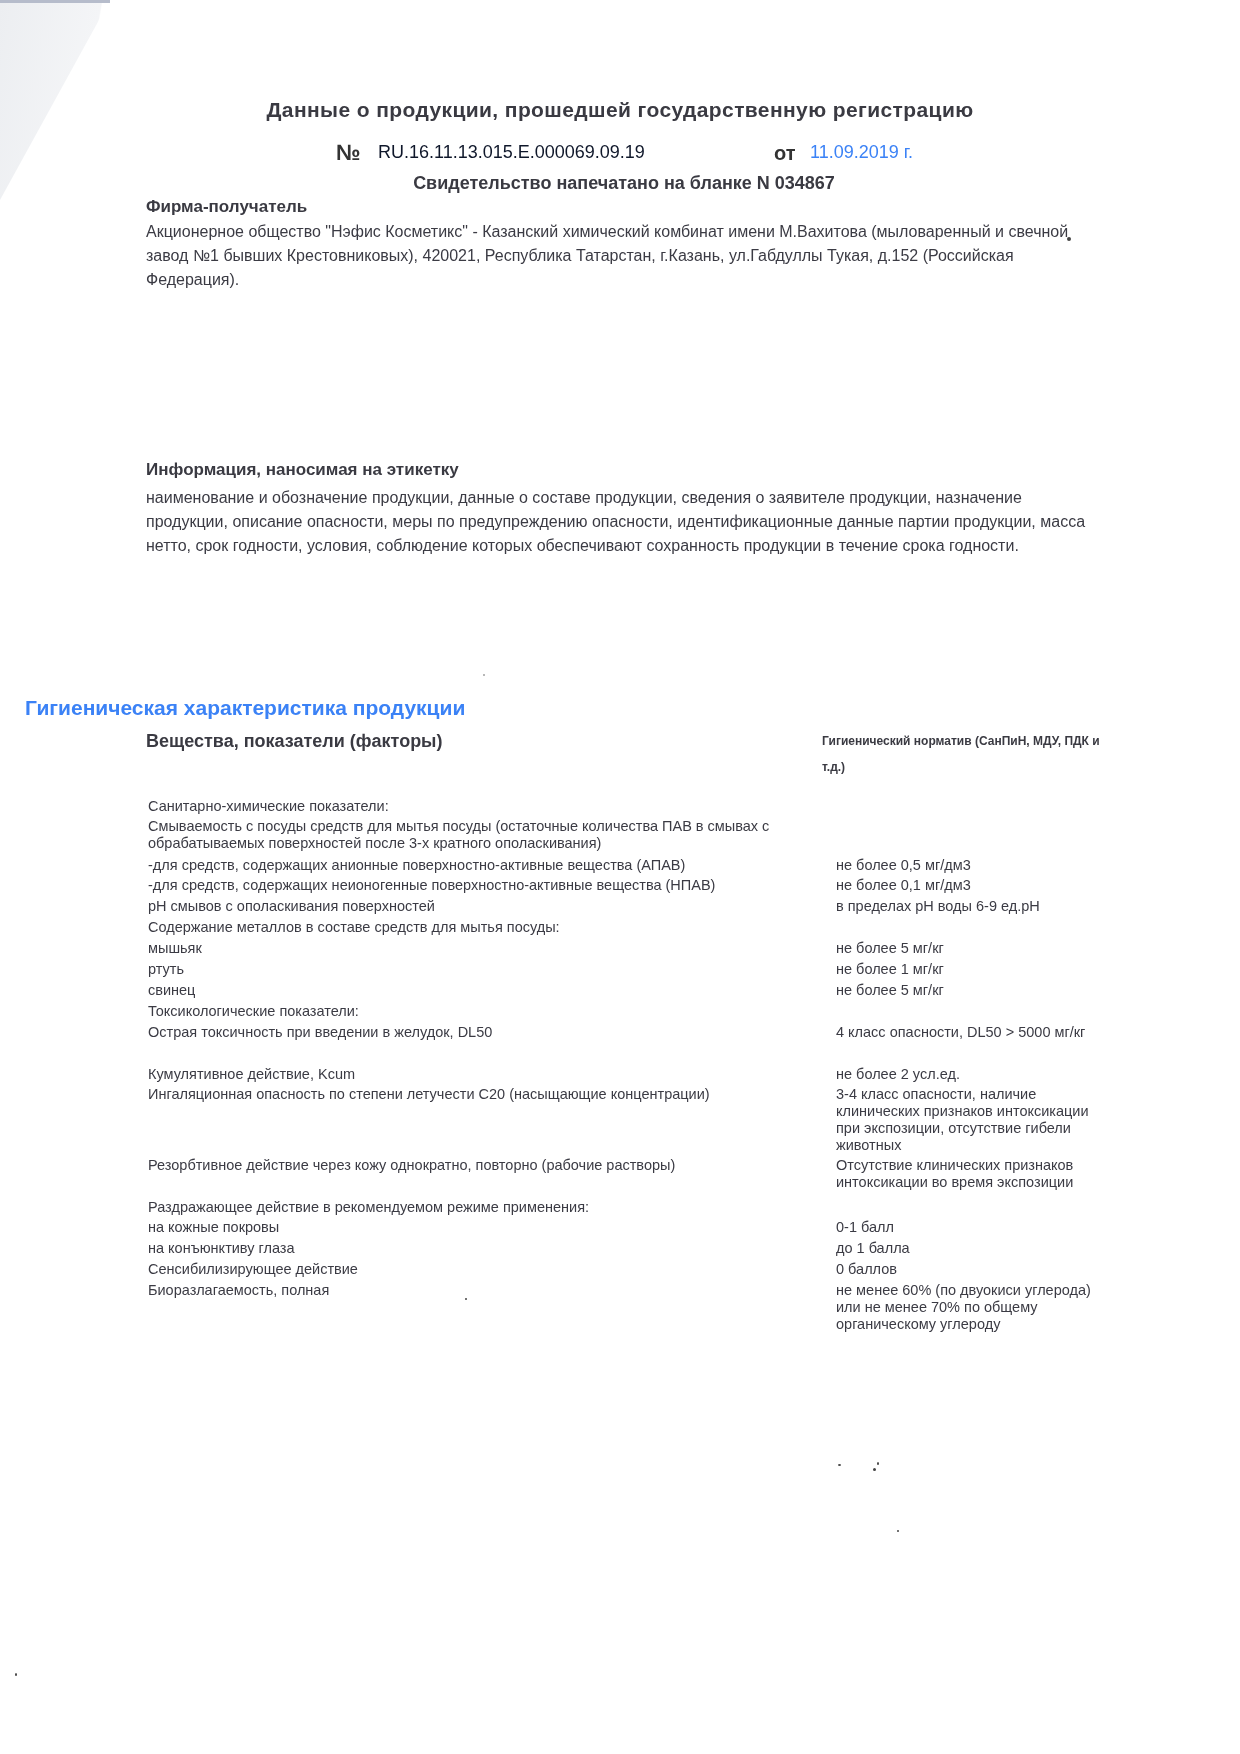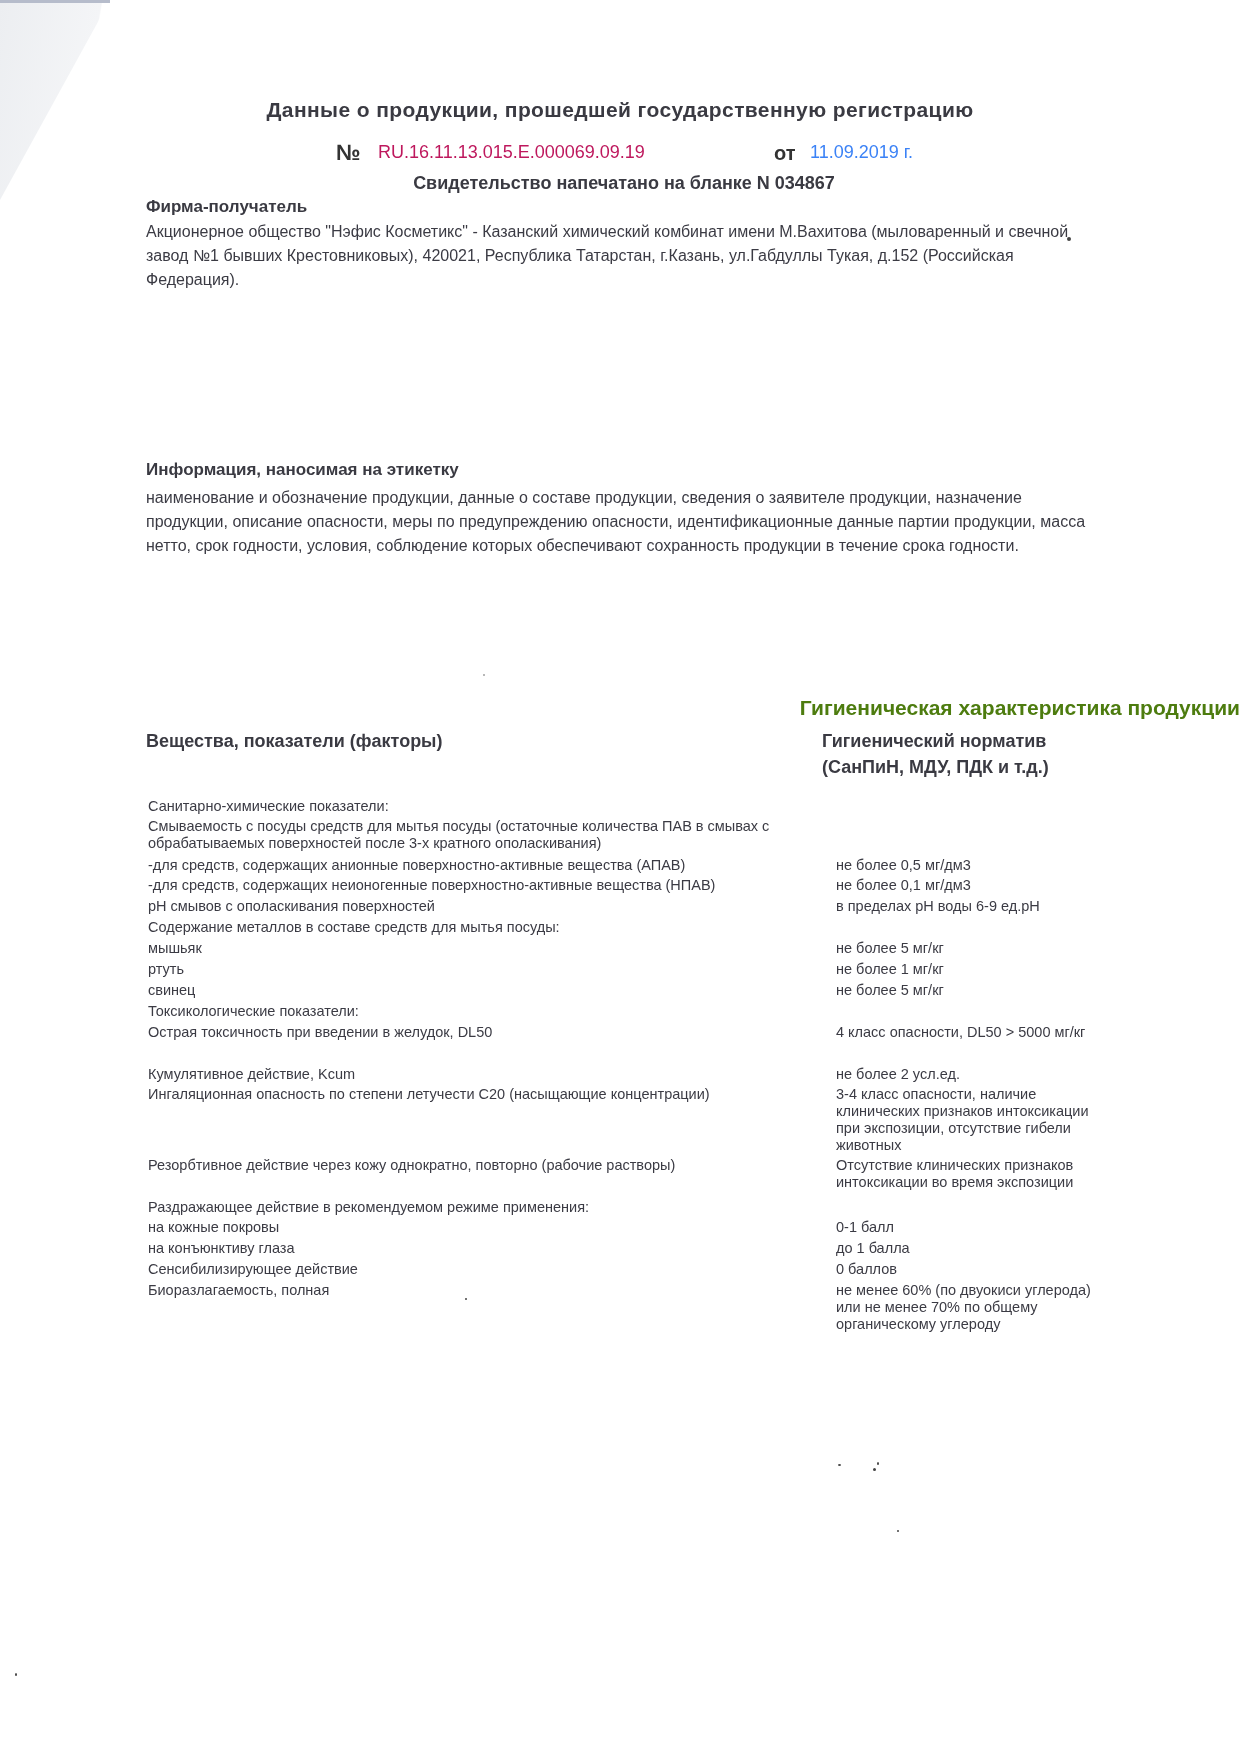--- a/index.html
+++ b/index.html
@@ -11,33 +11,33 @@
     position: absolute; left: 0; top: 0; width: 110px; height: 200px;
     background: linear-gradient(100deg, #eceef1 0%, #f4f5f7 70%, rgba(255,255,255,0) 71%);
     clip-path: polygon(0 0, 100% 0, 0 100%);
   }
   .corner-edge {
     position: absolute; left: 0; top: 0; width: 110px; height: 3px; background: #b6bccb;
   }
   .abs { position: absolute; white-space: nowrap; }
   .doc-title { left: 0; width: 1240px; text-align: center; top: 98px; font-size: 21px; font-weight: bold; letter-spacing: 0.4px; color: #3a3a42; }
   .reg-no-label { left: 336px; top: 140px; font-size: 22px; font-weight: bold; color: #333; }
-  .reg-no { left: 378px; top: 142px; font-size: 18px; color: #be185d; }
+  .reg-no { left: 378px; top: 142px; font-size: 18px; color: #0f172a; }
   .reg-from-label { left: 774px; top: 142px; font-size: 20px; font-weight: bold; color: #333; }
   .reg-from { left: 810px; top: 142px; font-size: 18px; color: #3b82f6; }
   .blank { left: 0; width: 1240px; text-align: center; top: 173px; font-size: 18px; font-weight: bold; color: #3a3a42; padding-left: 8px; box-sizing: border-box; }
   .section-h { font-size: 17px; font-weight: bold; color: #3a3a42; }
   .para { font-size: 16px; line-height: 24px; color: #3b3b44; white-space: normal; }
   .firm-h { left: 146px; top: 197px; text-align: center; }
   .firm-body { left: 146px; top: 220px; width: 940px; }
   .label-h { left: 146px; top: 460px; text-align: right; }
   .label-body { left: 146px; top: 486px; width: 960px; }
-  .hyg-title { left: 0; width: 1240px; text-align: right; top: 696px; font-size: 21px; font-weight: bold; color: #4d7c0f; padding-left: 25px; box-sizing: border-box; }
+  .hyg-title { left: 0; width: 1240px; text-align: left; top: 696px; font-size: 21px; font-weight: bold; color: #3b82f6; padding-left: 25px; box-sizing: border-box; }
   .col-left-h { left: 146px; top: 728px; font-size: 18px; font-weight: bold; line-height: 26px; color: #3a3a42; white-space: normal; }
-  .col-right-h { left: 822px; top: 728px; font-size: 18px; font-weight: bold; line-height: 26px; color: #3a3a42; white-space: normal; }
+  .col-right-h { left: 822px; top: 728px; font-size: 12px; font-weight: bold; line-height: 26px; color: #3a3a42; white-space: normal; }
   .row { position: absolute; left: 0; width: 1240px; font-size: 14.5px; line-height: 17px; color: #3b3b44; }
   .row .c1 { position: absolute; left: 148px; width: 660px; }
   .row .c2 { position: absolute; left: 836px; width: 280px; }
   .speck { position: absolute; background: #444; border-radius: 50%; }
 </style>
 </head>
 <body>
 
 <div class="corner"></div>
 <div class="corner-edge"></div>

